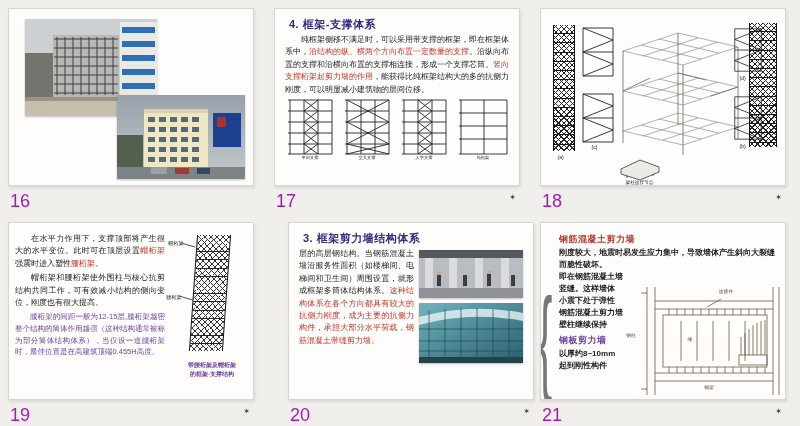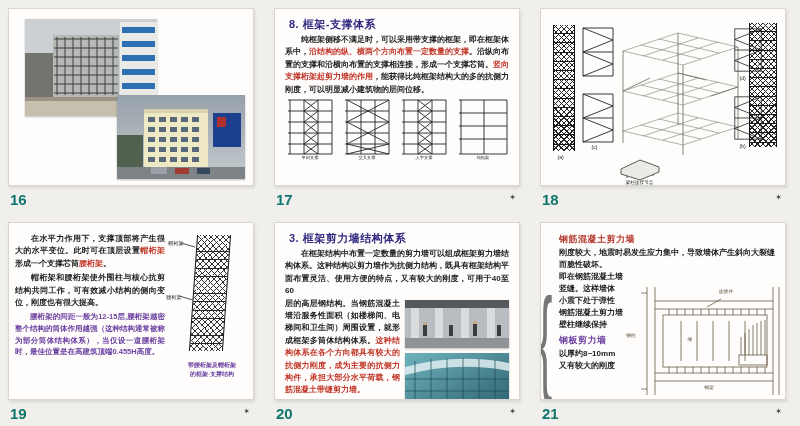--- a/index.html
+++ b/index.html
@@ -11,26 +11,26 @@
     position:relative;
   }
   .board{position:absolute;inset:0;}
   .cell{position:absolute;width:246px;}
   .card{
     position:relative;width:246px;height:178px;background:#fefdfc;
     border:1px solid #d9d6d2;box-shadow:1px 2px 3px rgba(0,0,0,.10);
     overflow:hidden;box-sizing:border-box;
   }
   .foot{position:relative;width:246px;height:20px;margin-top:3px;}
-  .num{position:absolute;left:2px;top:2px;font-size:15px;color:#0f766e;font-weight:bold;}
+  .num{position:absolute;left:2px;top:2px;font-size:18px;color:#a21caf;}
   .star{position:absolute;right:4px;top:5px;font-size:8px;color:#3a3a3a;line-height:8px;}
 
   
   .ttl{font-weight:bold;color:#312a80;font-size:11px;letter-spacing:.5px;margin:8px 0 2px 14px;}
-  .para{font-size:8px;line-height:1.55;font-weight:700;margin:1px 10px 0 10px;text-align:justify;}
+  .para{font-size:8px;line-height:1.55;font-weight:400;margin:1px 10px 0 10px;text-align:justify;}
   .ind{text-indent:2em;}
   .red{color:#c13527;}
   .purple{color:#6b3fa0;}
   .magenta{color:#ce3e9e;}
   .darkred{color:#b4372c;}
 
   
   .photo{position:absolute;box-shadow:0 1px 2px rgba(0,0,0,.25);}
   svg{display:block;}
 
@@ -149,21 +149,21 @@
         </svg>
       </div>
     </div>
     <div class="foot">
       <span class="num">16</span>
     </div>
   </div>
 
   <div class="cell" style="left:274px;top:8px;">
     <div class="card">
-      <div class="ttl">8. 框架-支撑体系</div>
+      <div class="ttl">4. 框架-支撑体系</div>
       <p class="para ind" style="margin-top:0;"><span>纯框架侧移不满足时，可以采用带支撑的框架，即在框架体系中，</span><span class="red">沿结构的纵、横两个方向布置一定数量的支撑</span><span>。沿纵向布置的支撑和沿横向布置的支撑相连接，形成一个支撑芯筒。</span><span class="red">竖向支撑桁架起剪力墙的作用</span><span>，能获得比纯框架结构大的多的抗侧力刚度，可以明显减小建筑物的层间位移。</span></p>
       <div class="fdrow">
         <div class="fditem">
           <svg width="46" height="56" viewBox="0 0 46 56">
             <g stroke="#222" stroke-width=".9" fill="none">
               <path d="M3 1V55M17 1V55M31 1V55M45 1V55"></path>
               <path d="M1 1H45M1 12H45M1 23H45M1 34H45M1 45H45M1 55H45"></path>
               <path d="M17 1L31 12M31 1L17 12M17 12L31 23M31 12L17 23M17 23L31 34M31 23L17 34M17 34L31 45M31 34L17 45M17 45L31 55M31 45L17 55"></path>
             </g>
           </svg>
@@ -269,21 +269,21 @@
     </div>
     <div class="foot">
       <span class="num">18</span>
       <span class="star">✶</span>
     </div>
   </div>
 
   <div class="cell" style="left:8px;top:222px;">
     <div class="card">
       <div class="s19text">
-        <p class="para ind" style="margin:4px 0 0 2px;"><span>在水平力作用下，支撑顶部将产生很大的水平变位。此时可在顶层设置</span><span class="red">帽桁架</span><span>形成一个支撑芯筒</span><span class="red">腰桁架</span><span>。</span></p>
+        <p class="para ind" style="margin:4px 0 0 2px;"><span>在水平力作用下，支撑顶部将产生很大的水平变位。此时可在顶层设置</span><span class="red">帽桁架</span><span>强震时进入塑性</span><span class="red">腰桁架</span><span>。</span></p>
         <p class="para ind" style="margin:2px 0 0 2px;">帽桁架和腰桁架使外围柱与核心抗剪结构共同工作，可有效减小结构的侧向变位，刚度也有很大提高。</p>
         <p class="para ind purple" style="margin:2px 0 16px 2px;font-size:7.5px;">腰桁架的间距一般为12-15层,腰桁架越密整个结构的筒体作用越强（这种结构通常被称为部分筒体结构体系），当仅设一道腰桁架时，最佳位置是在高建筑顶端0.455H高度。</p>
       </div>
       <div class="s19dg">
         <div class="lattice light" style="position:absolute;left:26px;top:4px;width:32px;height:116px;transform:skewX(-4deg);"></div>
         <span class="tinylab" style="left:0px;top:8px;">帽桁架</span>
         <svg style="position:absolute;left:14px;top:11px;" width="14" height="6" viewBox="0 0 14 6">
             <path d="M0 1L14 5" stroke="#222" stroke-width=".8"></path>
           </svg>
         <span class="tinylab" style="left:-2px;top:62px;">腰桁架</span>
@@ -295,24 +295,23 @@
           <div>的框架-支撑结构</div>
         </div>
       </div>
     </div>
     <div class="foot">
       <span class="num">19</span>
       <span class="star">✶</span>
     </div>
   </div>
 
-  <div class="cell" style="left:274px;top:222px;">
+  <div class="cell" style="left:288px;top:222px;">
     <div class="card">
       <div class="ttl">3. 框架剪力墙结构体系</div>
-      <p class="para ind" style="margin-top:0;">在框架结构中布置一定数量的剪力墙可以组成框架剪力墙结构体系。这种结构以剪力墙作为抗侧力结构，既具有框架结构平面布置灵活、使用方便的特点，又有较大的刚度，可用于40至60</p>
       <div class="para" style="margin-top:0;">
         <span class="photobox">
           <span class="photo">
             <svg width="104" height="48" viewBox="0 0 104 48">
               <rect width="104" height="48" fill="#b9bdc1"></rect>
               <rect x="0" y="0" width="104" height="8" fill="#55585c"></rect>
               <g fill="#d9dbdd">
                   <rect x="6" y="8" width="8" height="30"></rect>
                   <rect x="30" y="8" width="8" height="30"></rect>
                   <rect x="56" y="8" width="8" height="30"></rect>
@@ -360,21 +359,21 @@
       <div class="brace">{</div>
       <div class="hd darkred" style="margin-top:10px;">钢筋混凝土剪力墙</div>
       <div class="bt" style="width:218px;">刚度较大，地震时易发生应力集中，导致墙体产生斜向大裂缝而脆性破坏。</div>
       <div class="bt" style="width:84px;font-family:Liberation Mono, monospace;">即在钢筋混凝土墙</div>
       <div class="bt" style="width:88px;">竖缝。这样墙体</div>
       <div class="bt" style="width:88px;">小震下处于弹性</div>
       <div class="bt" style="width:88px;">钢筋混凝土剪力墙</div>
       <div class="bt" style="width:88px;">壁柱继续保持</div>
       <div class="hd purple">钢板剪力墙</div>
       <div class="bt" style="width:90px;">以厚约8~10mm</div>
-      <div class="bt" style="width:90px;">又有较大的刚度</div>
+      <div class="bt" style="width:90px;">起到刚性构件</div>
 
       <div class="s21dg">
         <svg width="156" height="108" viewBox="0 0 156 108">
           <g stroke="#6b5a45" stroke-width=".8" fill="none">
             <path d="M22 0V108M30 0V108"></path>
             <path d="M148 0V108M154 0V108"></path>
             <path d="M30 14H148M30 22H148"></path>
             <path d="M30 86H148M30 94H148"></path>
             <rect x="38" y="28" width="104" height="52"></rect>
             <path d="M44 22V28M52 22V28M60 22V28M68 22V28M76 22V28M84 22V28M92 22V28M100 22V28M108 22V28M116 22V28M124 22V28M132 22V28M140 22V28"></path>

